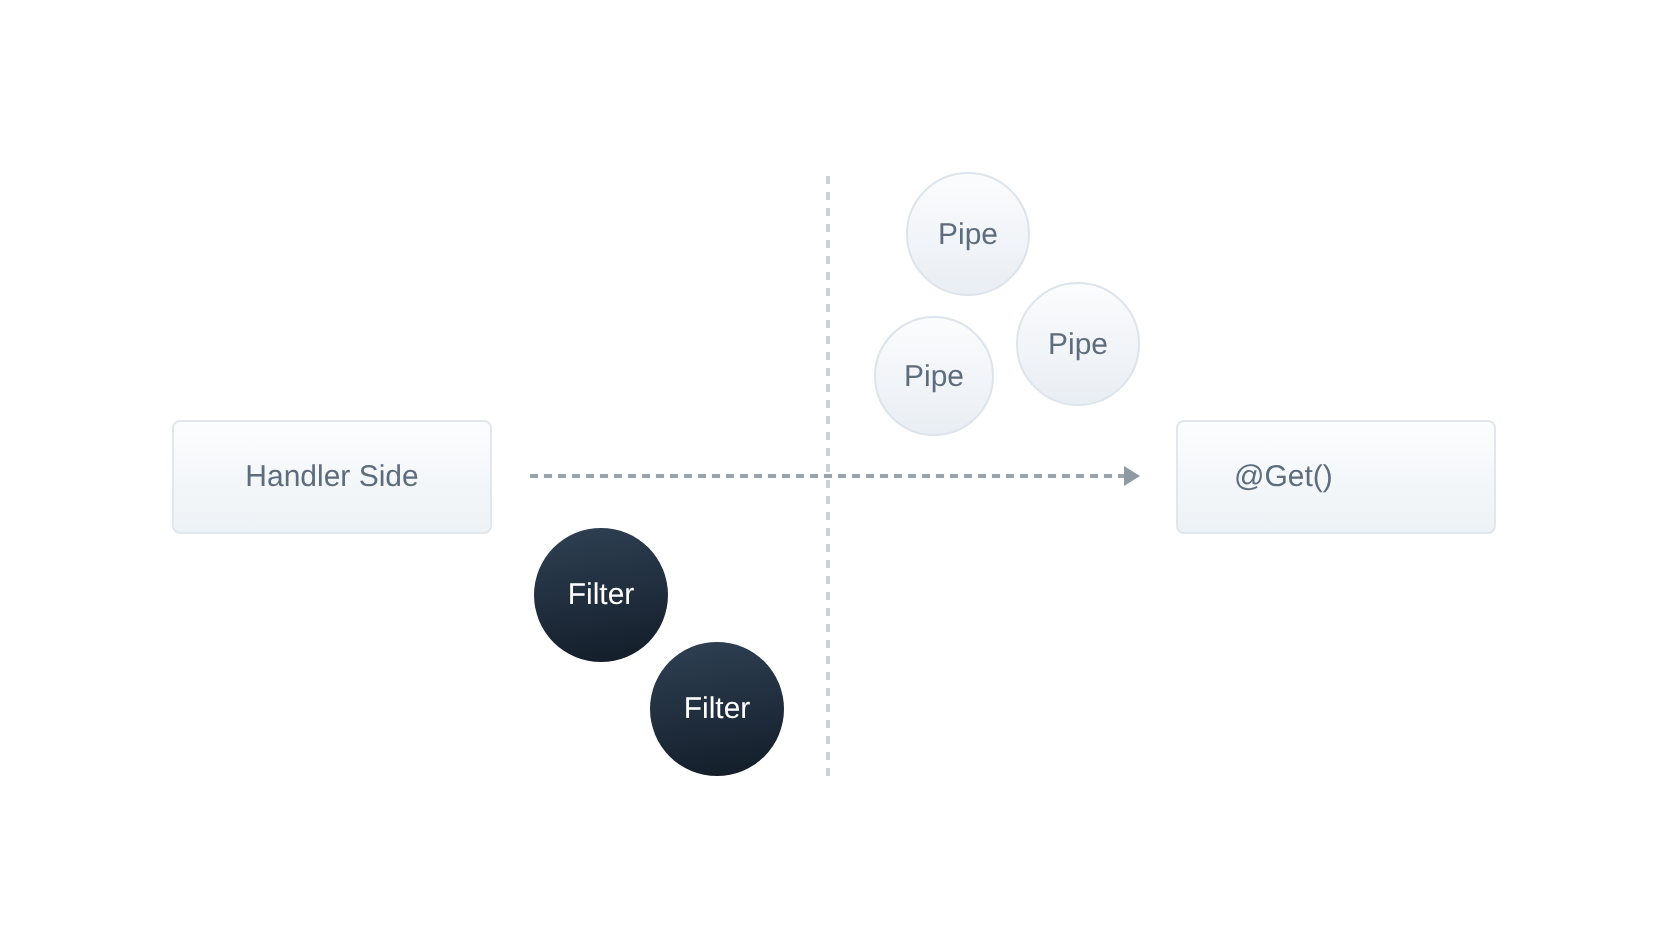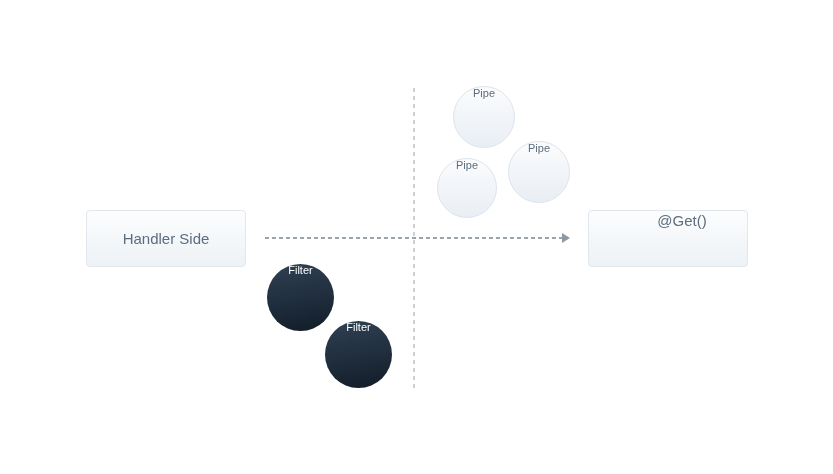--- a/index.html
+++ b/index.html
@@ -31,36 +31,36 @@
     align-items: center;
   }
   .client-box {
     left: 86px;
     top: 210px;
     justify-content: center;
   }
   .handler-box {
     left: 588px;
     top: 210px;
-    flex-direction: row;
+    flex-direction: column;
     align-items: flex-start;
     justify-content: center;
     padding-left: 28px;
     line-height: 19px;
   }
 
   
   .circle {
     position: absolute;
     box-sizing: border-box;
     border-radius: 50%;
     display: flex;
-    align-items: flex-start;
+    align-items: center;
     justify-content: center;
-    font-size: 11px;
+    font-size: 15px;
   }
   .pipe-circle {
     background: linear-gradient(180deg, #fbfcfd 0%, #e9eef4 100%);
     border: 1px solid #dde4ec;
     color: #5d6d7e;
   }
   .pipe-1 { left: 453px; top: 86px;  width: 62px; height: 62px; }
   .pipe-2 { left: 437px; top: 158px; width: 60px; height: 60px; }
   .pipe-3 { left: 508px; top: 141px; width: 62px; height: 62px; }
 

